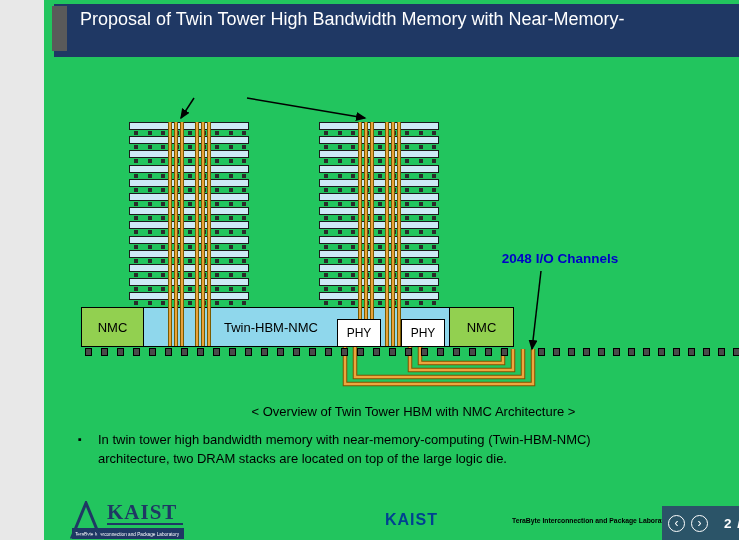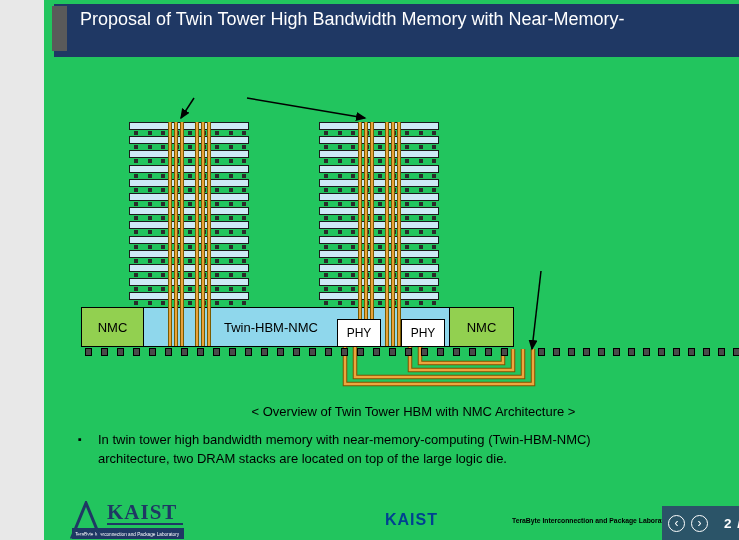--- a/index.html
+++ b/index.html
@@ -417,20 +417,21 @@
     <div class="block nmc-right">
       <span>NMC</span>
     </div>
     <div class="block phy phy-1">
       <span>PHY</span>
     </div>
     <div class="block phy phy-2">
       <span>PHY</span>
     </div>
 
+    <div class="dlabel io-label">2048 I/O Channels</div>
 
     <svg class="annot" width="739" height="540">
       <defs>
         <marker id="ah" markerWidth="8" markerHeight="8" refX="6" refY="3" orient="auto">
           <path d="M0,0 L7,3 L0,6 z" fill="#000"></path>
         </marker>
       </defs>
       <line x1="150" y1="98" x2="137" y2="118" stroke="#000" stroke-width="1.5" marker-end="url(#ah)"></line>
       <line x1="203" y1="98" x2="321" y2="118" stroke="#000" stroke-width="1.5" marker-end="url(#ah)"></line>
       <line x1="497" y1="271" x2="488" y2="349" stroke="#000" stroke-width="1.5" marker-end="url(#ah)"></line>

